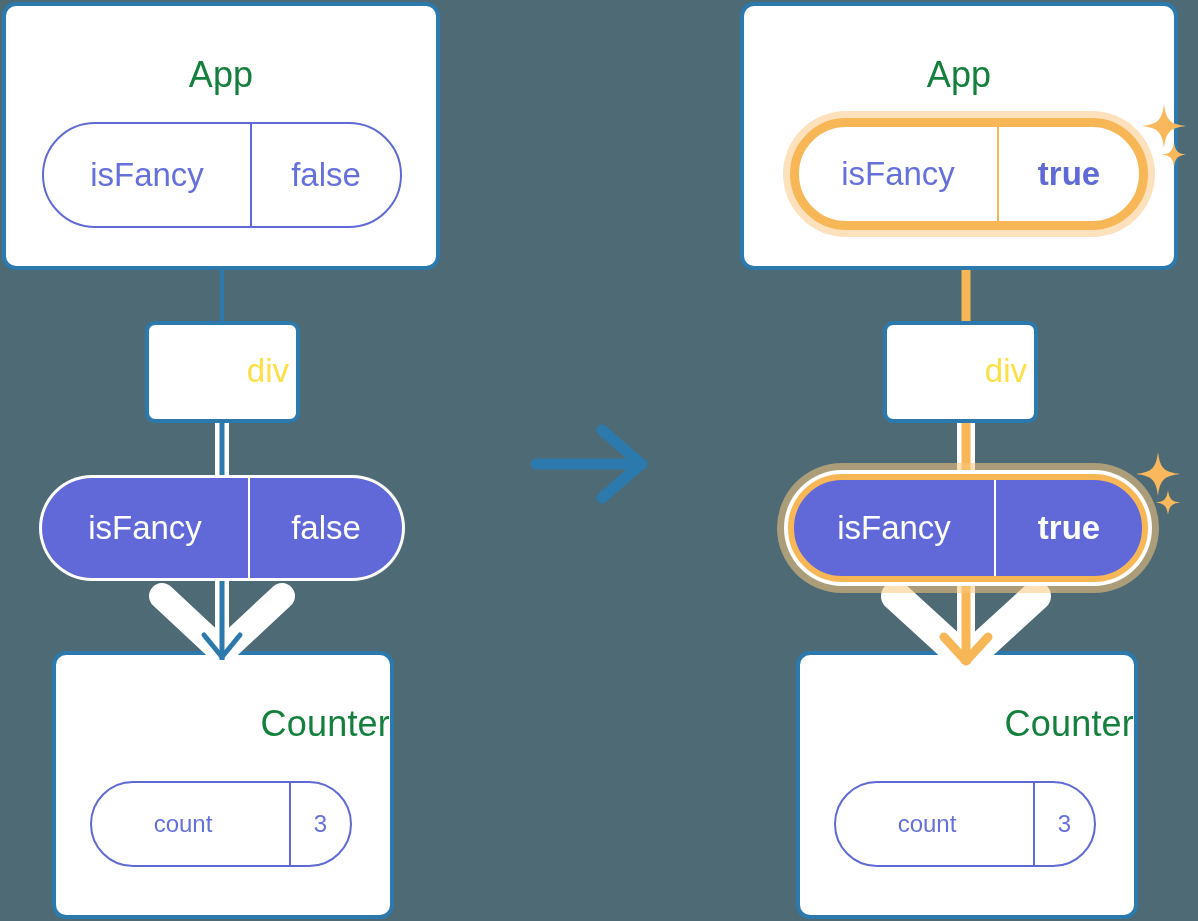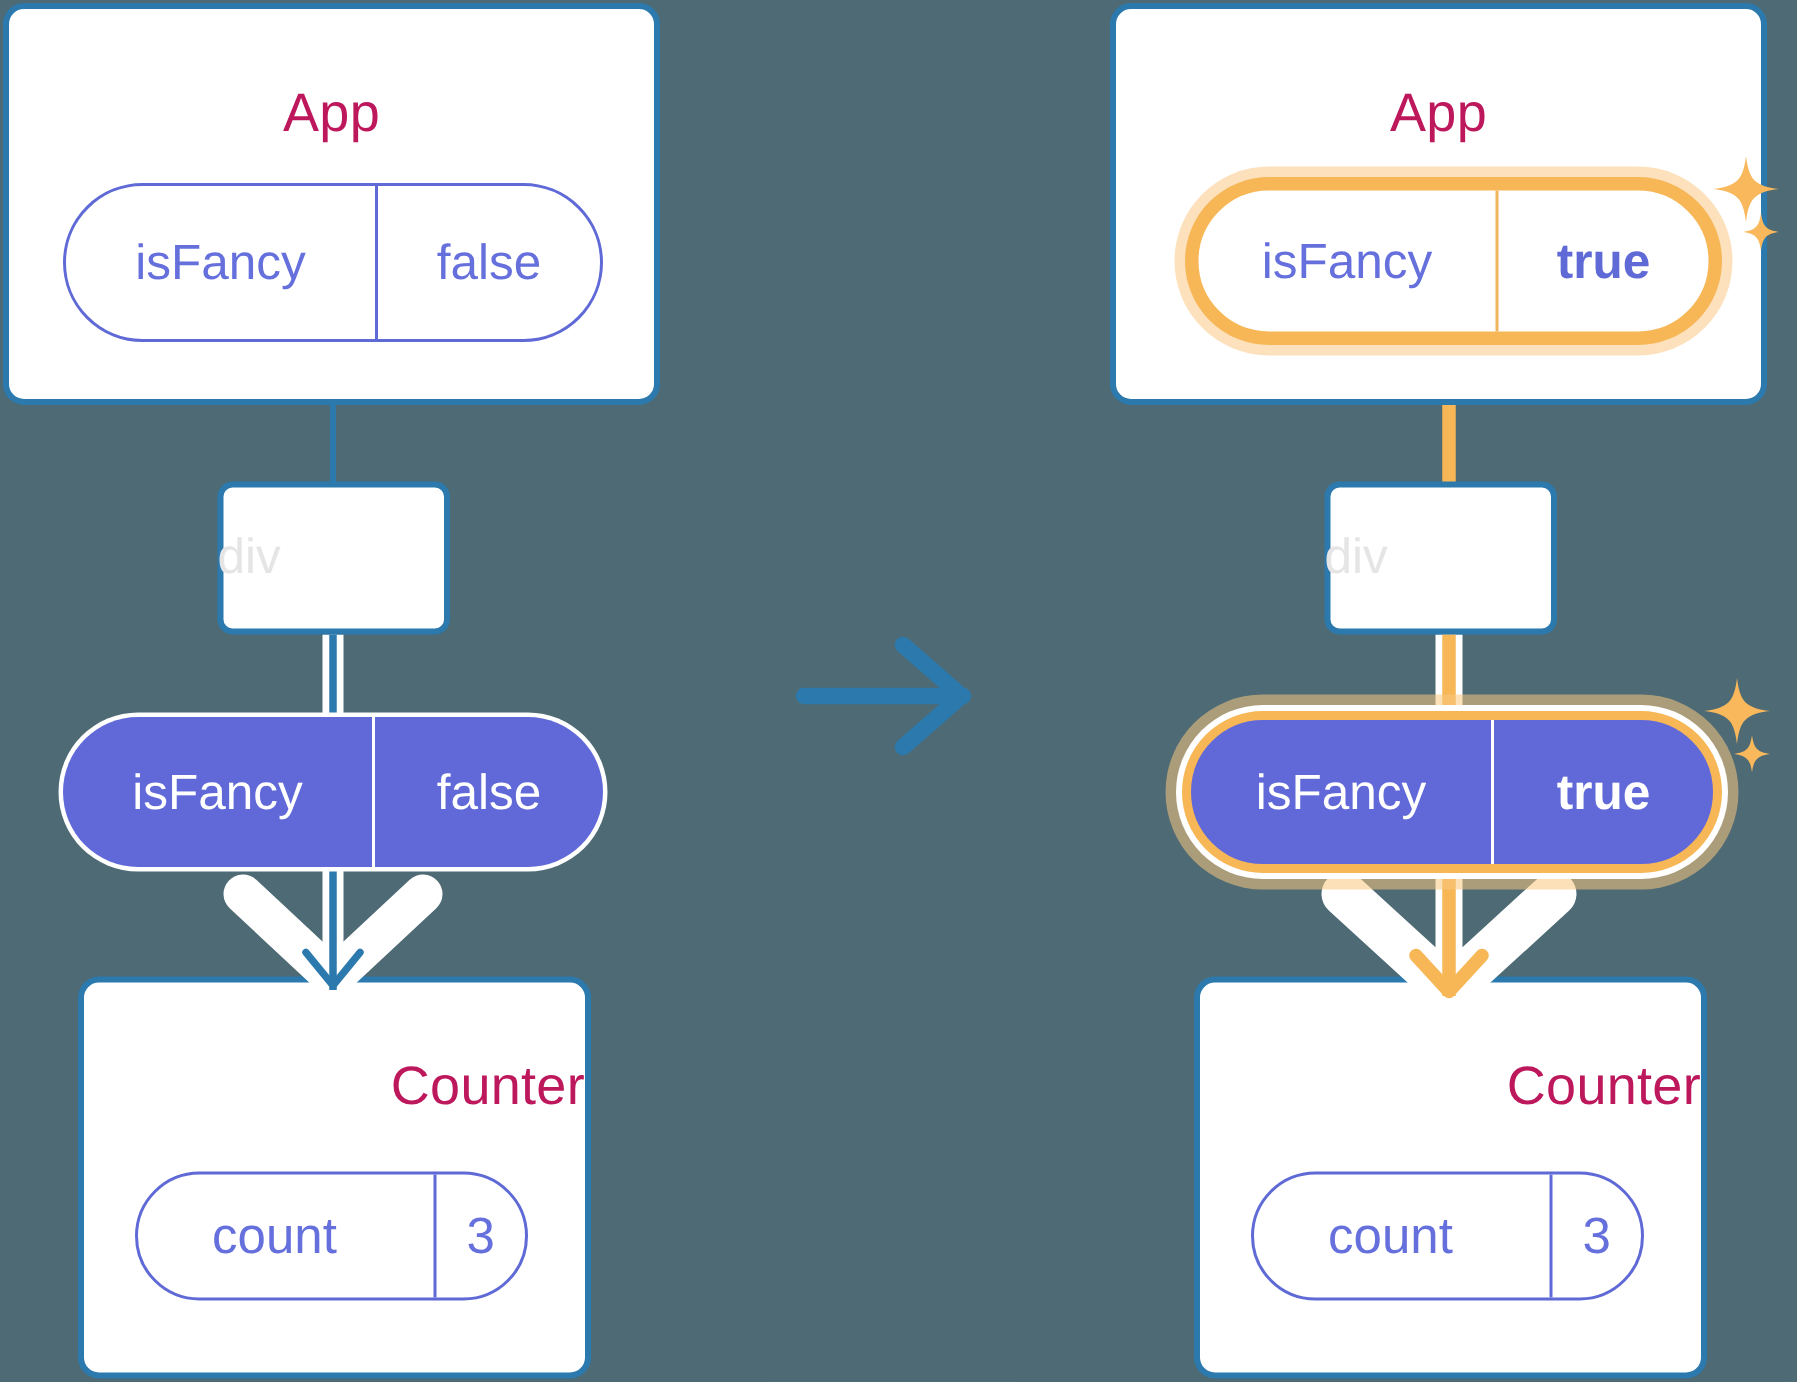--- a/index.html
+++ b/index.html
@@ -34,42 +34,42 @@
     background: #ffffff;
     border: 4px solid #2c7aad;
     border-radius: 14px;
     box-sizing: border-box;
     z-index: 5;
   }
   .card-title {
     position: absolute;
     left: 0; right: 0;
     text-align: center;
-    color: #be185d;
+    color: #15803d;
     font-size: 36px;
     font-weight: 400;
     letter-spacing: .2px;
     white-space: nowrap;
   }
 
   
   .card-app     { left: 2px;  top: 2px;   width: 438px; height: 268px; }
   .card-div     { left: 145px; top: 321px; width: 155px; height: 102px; border-radius: 10px; }
   .card-counter { left: 52px; top: 651px; width: 342px; height: 268px; }
 
   .card-app .card-title     { top: 50px; }
   .card-counter .card-title { top: 700px; text-align: right; }
 
   .div-label {
     position: absolute;
     left: 145px;
     top: 352px;
     width: 144px;
-    text-align: left;
-    color: #e5e5e5;
+    text-align: right;
+    color: #fde047;
     font-size: 33px;
     z-index: 7;
     pointer-events: none;
   }
 
   
   .pill {
     position: absolute;
     box-sizing: border-box;
     display: flex;
@@ -124,21 +124,21 @@
     color: #ffffff;
     box-shadow: 0 0 0 4px #ffffff, 0 0 0 11px rgba(250, 198, 126, .55);
   }
   .pill-hl-solid .pill-val {
     border-left: 2.5px solid #ffffff;
   }
 
   
   .pill-app     { left: 42px;  top: 122px; width: 360px; height: 106px; font-size: 33px; }
   .pill-state   { left: 42px;  top: 478px; width: 360px; height: 100px; font-size: 33px; }
-  .pill-count   { left: 90px;  top: 781px; width: 262px; height: 86px;  font-size: 34px; gap: 15px; }
+  .pill-count   { left: 90px;  top: 781px; width: 262px; height: 86px;  font-size: 24px; gap: 15px; }
 
   .pill-app .pill-key   { width: 206px; }
   .pill-app .pill-val   { flex: 1; }
   .pill-state .pill-key { width: 206px; }
   .pill-state .pill-val { flex: 1; }
   .pill-count .pill-key { width: 182px; }
   .pill-count .pill-val { flex: 1; }
 
   .bold-val { font-weight: bold; }
   .purple-bold { color: #5f6ad6; font-weight: bold; }

